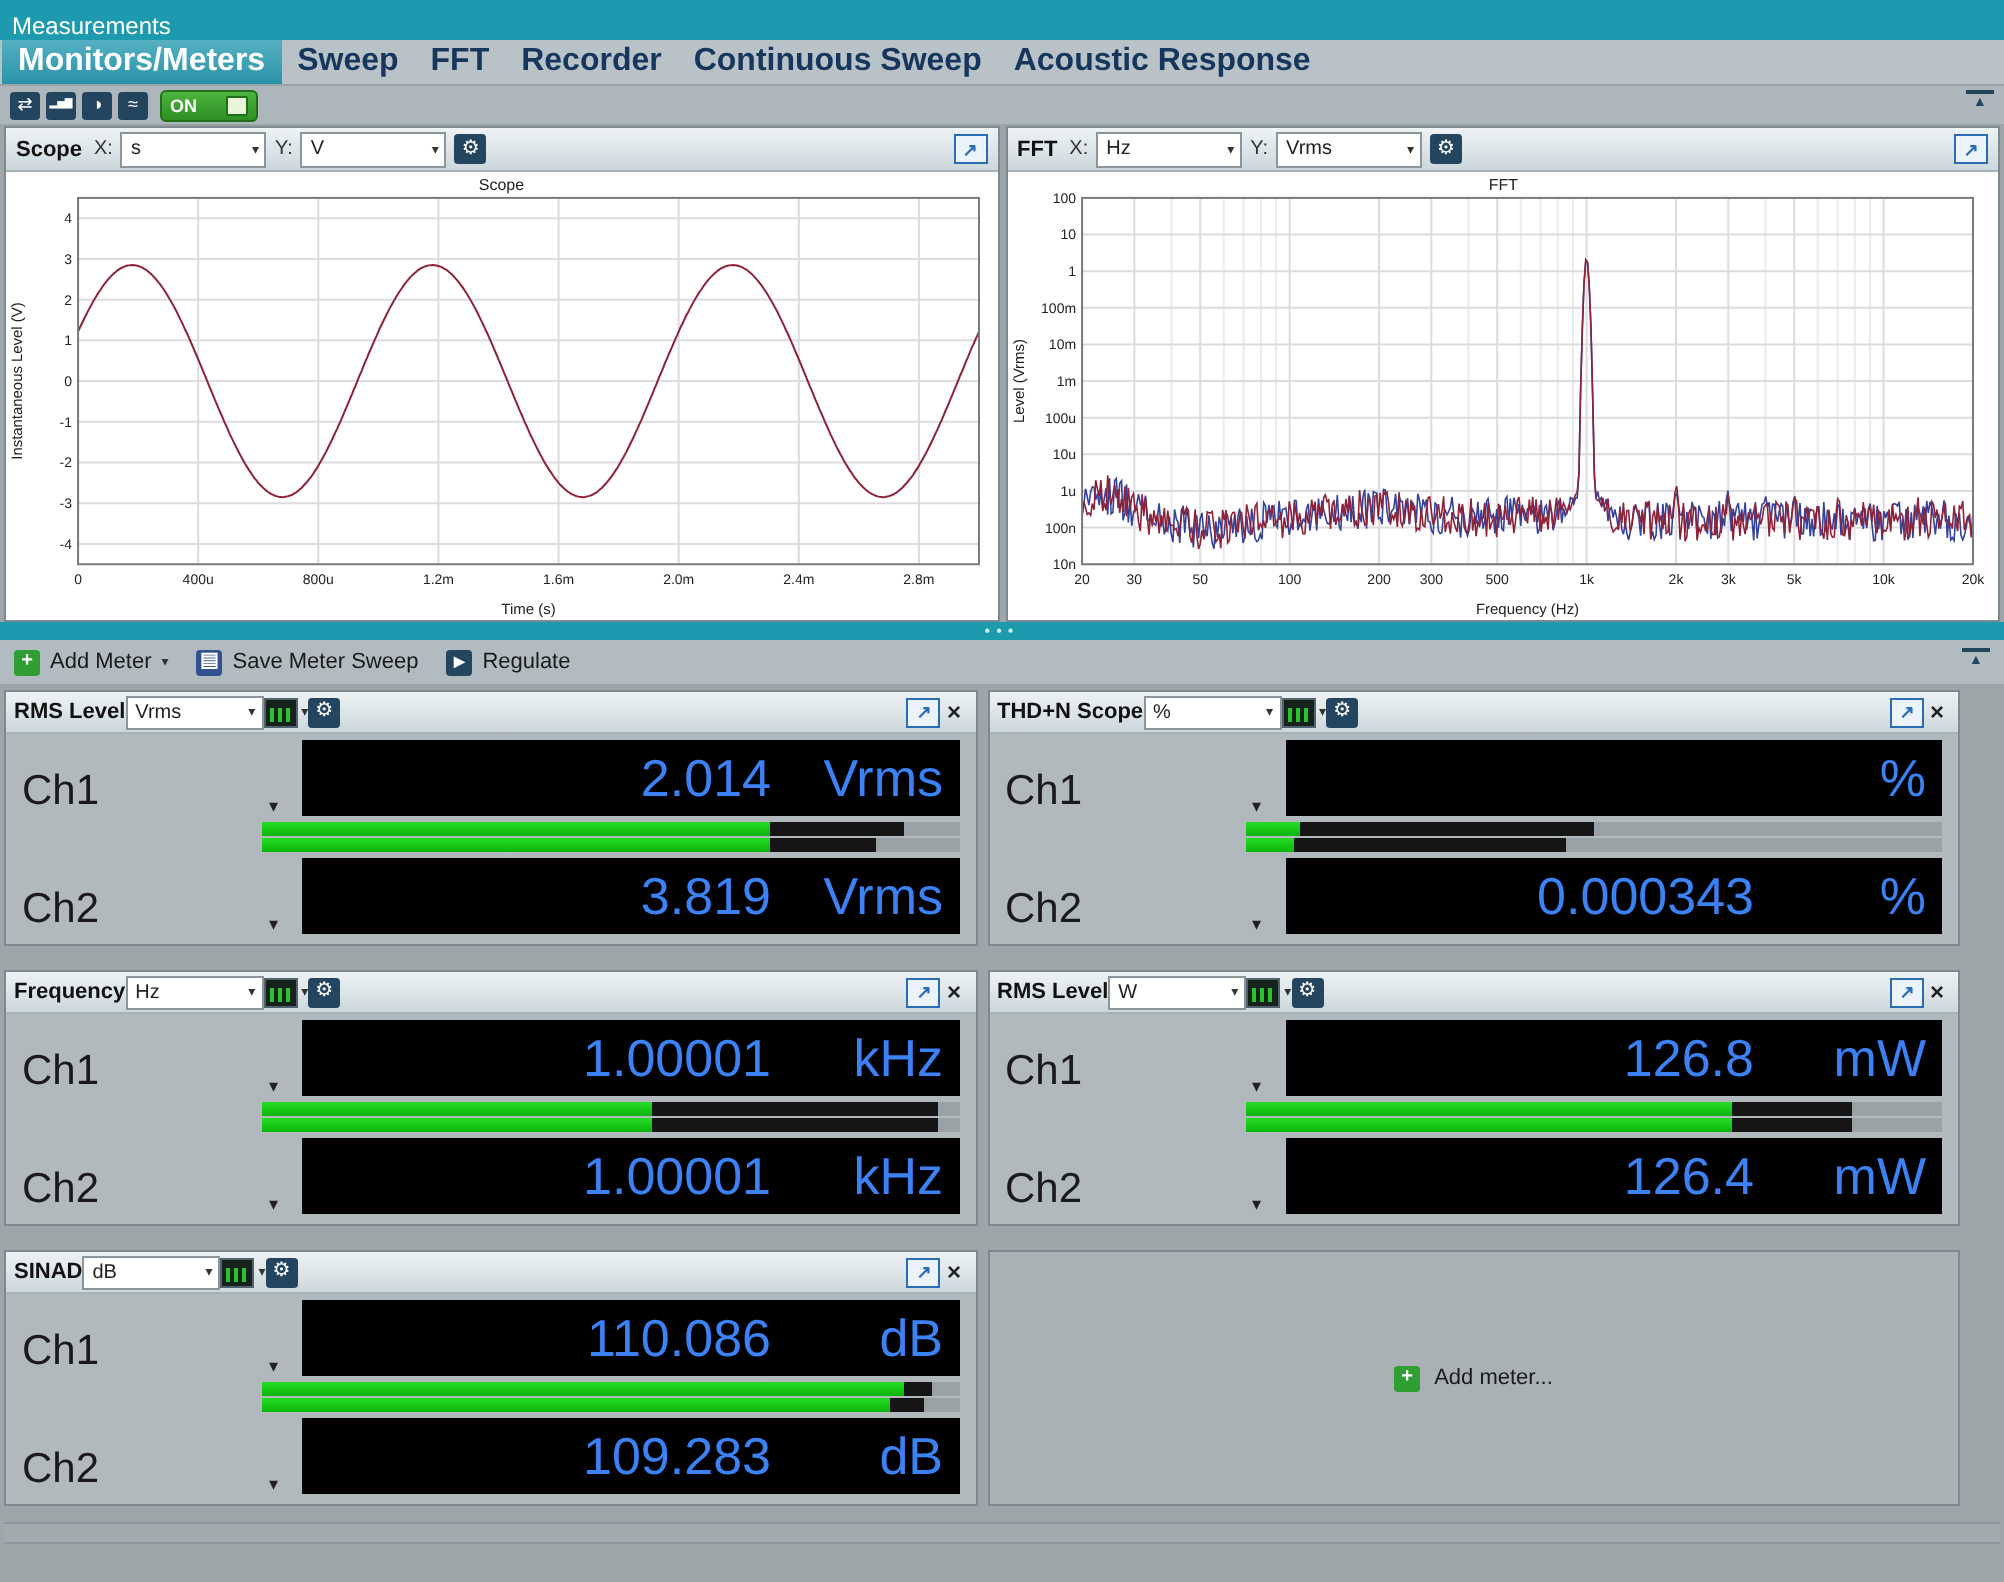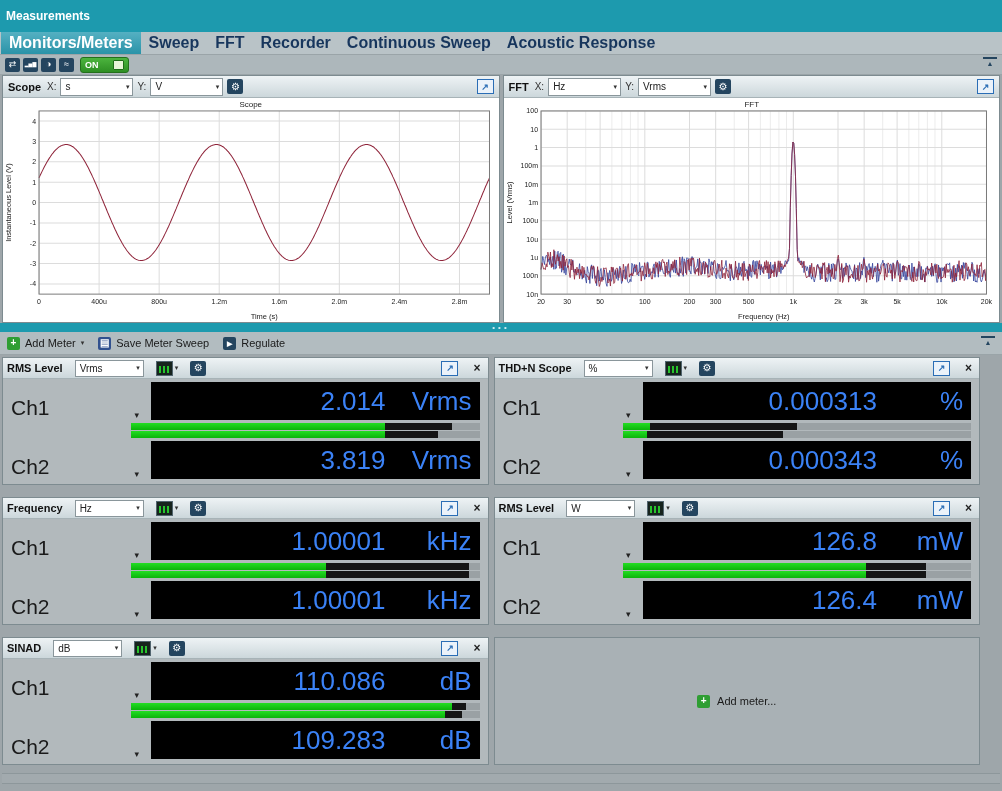--- a/index.html
+++ b/index.html
@@ -1,19 +1,19 @@
 <!DOCTYPE html>
 <html><head>
 <meta charset="utf-8">
 <style>
   html,body{margin:0;padding:0}
   body{width:1002px;height:791px;font-family:"Liberation Sans",sans-serif;background:#9ea6aa;overflow:hidden}
   .app{width:1002px;height:791px;display:flex;flex-direction:column;background:#9ea6aa}
 
-  .titlebar{height:32px;flex:none;background:#1d9aae;color:#fff;font-size:12px;font-weight:bold;display:flex;align-items:center;padding-left:6px}
+  .titlebar{height:20px;flex:none;background:#1d9aae;color:#fff;font-size:12px;font-weight:normal;display:flex;align-items:flex-end;padding-left:6px}
 
   .tabbar{height:22px;flex:none;background:#b9c3c7;display:flex;align-items:stretch;padding-left:1px;border-bottom:1px solid #9aa4a8}
   .tab{display:flex;align-items:center;padding:0 8px;font-size:16px;font-weight:bold;color:#17365d;cursor:default}
   .tab.active{background:linear-gradient(#55b0c2,#2a93a8);color:#fff}
 
   .toolbar{height:19px;flex:none;background:#adb7bb;display:flex;align-items:center;gap:3px;padding:0 5px;border-bottom:1px solid #9aa4a8}
   .tool-icon{width:15px;height:14px;flex:none;background:#24455f;color:#fff;border-radius:2px;display:flex;align-items:center;justify-content:center;font-size:9px;line-height:1}
   .tool-icon.bars{font-size:5px}
   .on-btn{height:14px;border-radius:3px;background:linear-gradient(#4cb43e,#2e8f24);border:1px solid #23701c;color:#fff;font-size:9px;font-weight:bold;display:flex;align-items:center;gap:14px;padding:0 4px;margin-left:3px}
   .on-knob{width:9px;height:8px;background:#e8f5d8;border:1px solid #1e6e18;border-radius:1px}
@@ -38,21 +38,21 @@
 
   .meter-toolbar{height:22px;flex:none;background:#b2bcc0;border-bottom:1px solid #9aa4a8;display:flex;align-items:center;gap:14px;padding:0 7px;font-size:11px;color:#1a1a1a}
   .mt-btn{display:flex;align-items:center;gap:5px}
   .sq-icon{width:13px;height:13px;border-radius:2px;color:#fff;display:flex;align-items:center;justify-content:center;font-size:10px;line-height:1;font-weight:bold}
   .green-bg{background:#2f9e33}
   .blue-bg{background:#31518f}
   .navy-bg{background:#24455f;font-size:7px}
 
   .meter-grid{display:grid;grid-template-columns:1fr 1fr;gap:12px 5px;padding:2px 22px 0 2px;align-content:start}
   .meter-panel{height:126px;border:1px solid #7d8b90;background:#b2b9bc;display:flex;flex-direction:column}
-  .meter-header{height:20px;flex:none;background:linear-gradient(#eef3f5,#ccd7db);border-bottom:1px solid #a7b3b7;display:flex;align-items:center;gap:12px;padding:0 4px}
+  .meter-header{height:20px;flex:none;background:linear-gradient(#eef3f5,#ccd7db);border-bottom:1px solid #a7b3b7;display:flex;align-items:center;gap:0;padding:0 4px}
   .meter-title{font-size:11px;font-weight:bold;color:#111}
   .meter-header .dropdown{min-width:60px;height:15px}
   .mini-wrap{display:flex;align-items:center;gap:2px}
   .mini-graph{width:15px;height:13px;background:#16231d;border:1px solid #51646e;position:relative}
   .mini-graph::after{content:"";position:absolute;left:2px;right:2px;bottom:2px;height:7px;background:repeating-linear-gradient(90deg,#27c42c 0 2px,transparent 2px 4px)}
   .meter-body{flex:1;display:flex;flex-direction:column;padding:3px 8px 0 0}
   .meter-row{height:38px;flex:none;display:flex}
   .ch-label{width:128px;flex:none;display:flex;align-items:flex-end;justify-content:space-between;padding:0 12px 0 8px;font-size:21px;color:#1a1a1a}
   .ch-arrow{font-size:9px;color:#222}
   .meter-display{flex:1;background:#000;display:flex;align-items:center;justify-content:flex-end;color:#3b82f6;font-size:26px;padding-right:8px}
@@ -337,21 +337,20 @@
     <span class="popout-btn">↗</span>
     <span class="close-btn">×</span>
   </div>
   <div class="meter-body">
     <div class="meter-row">
   <div class="ch-label">
     <span>Ch1</span>
     <span class="ch-arrow">▾</span>
   </div>
   <div class="meter-display">
-    <span class="m-val">0.000313</span>
     <span class="m-unit">%</span>
   </div>
 </div>
     <div class="meter-bars">
       <div class="bar">
   <div class="bar-fill" style="width:8%"></div>
   <div class="bar-peak" style="left:8%;width:42%"></div>
 </div>
             <div class="bar">
   <div class="bar-fill" style="width:7%"></div>

